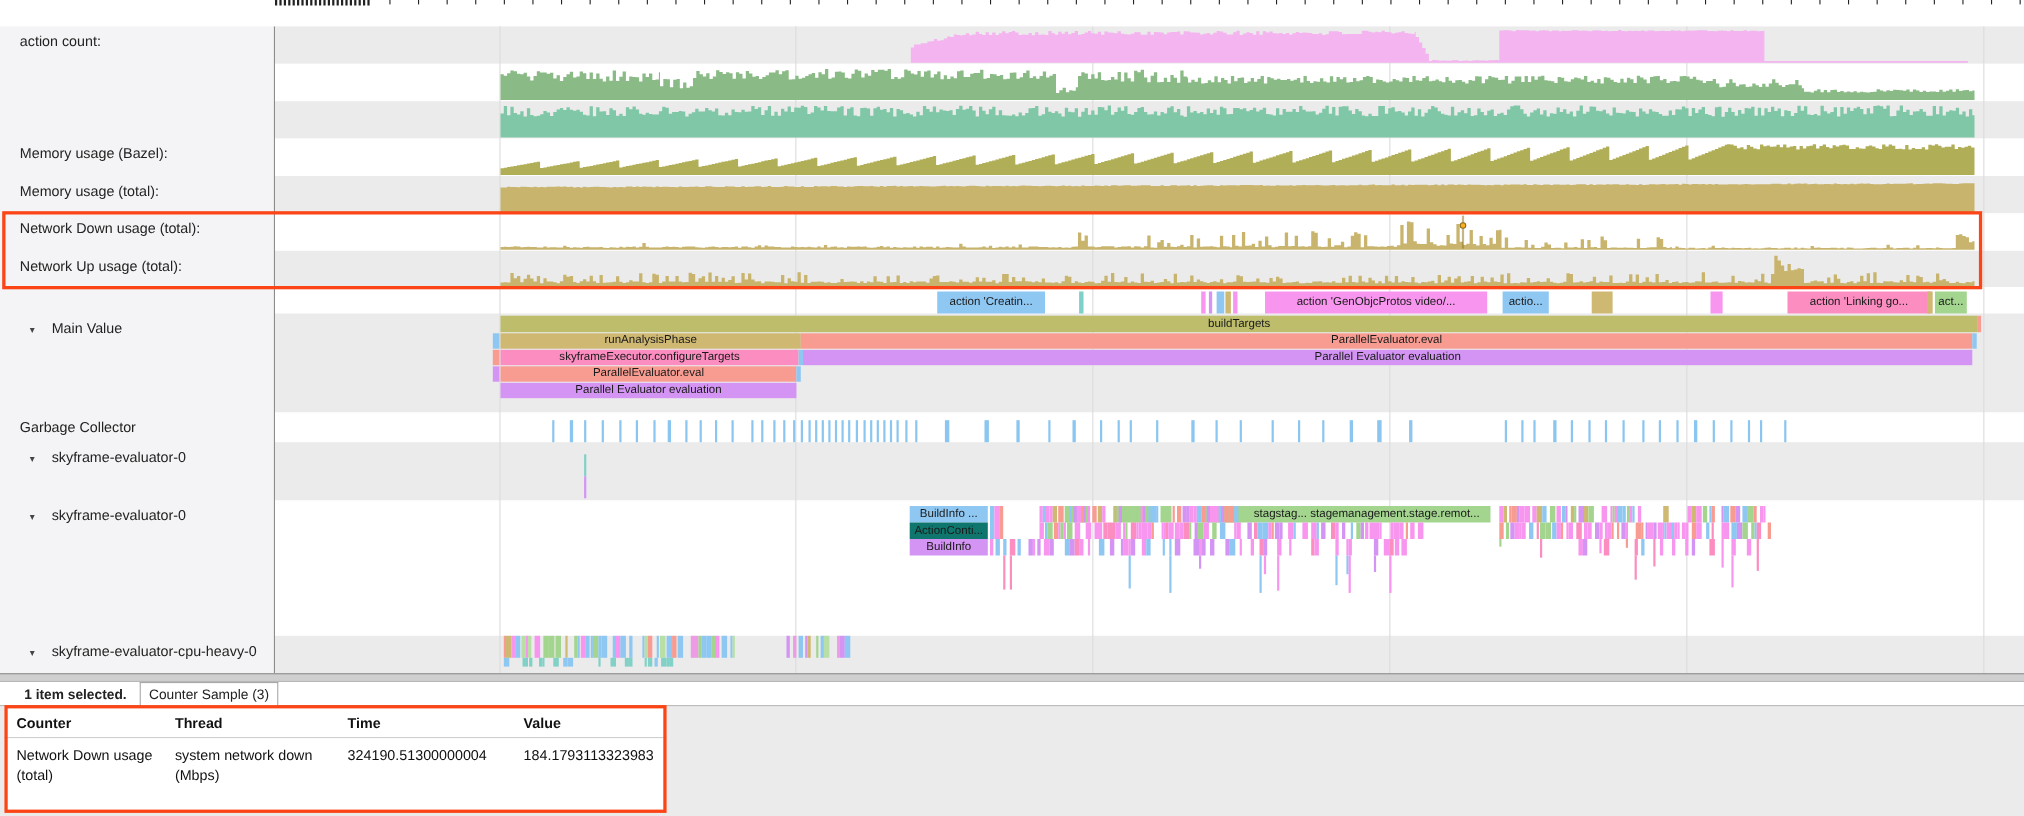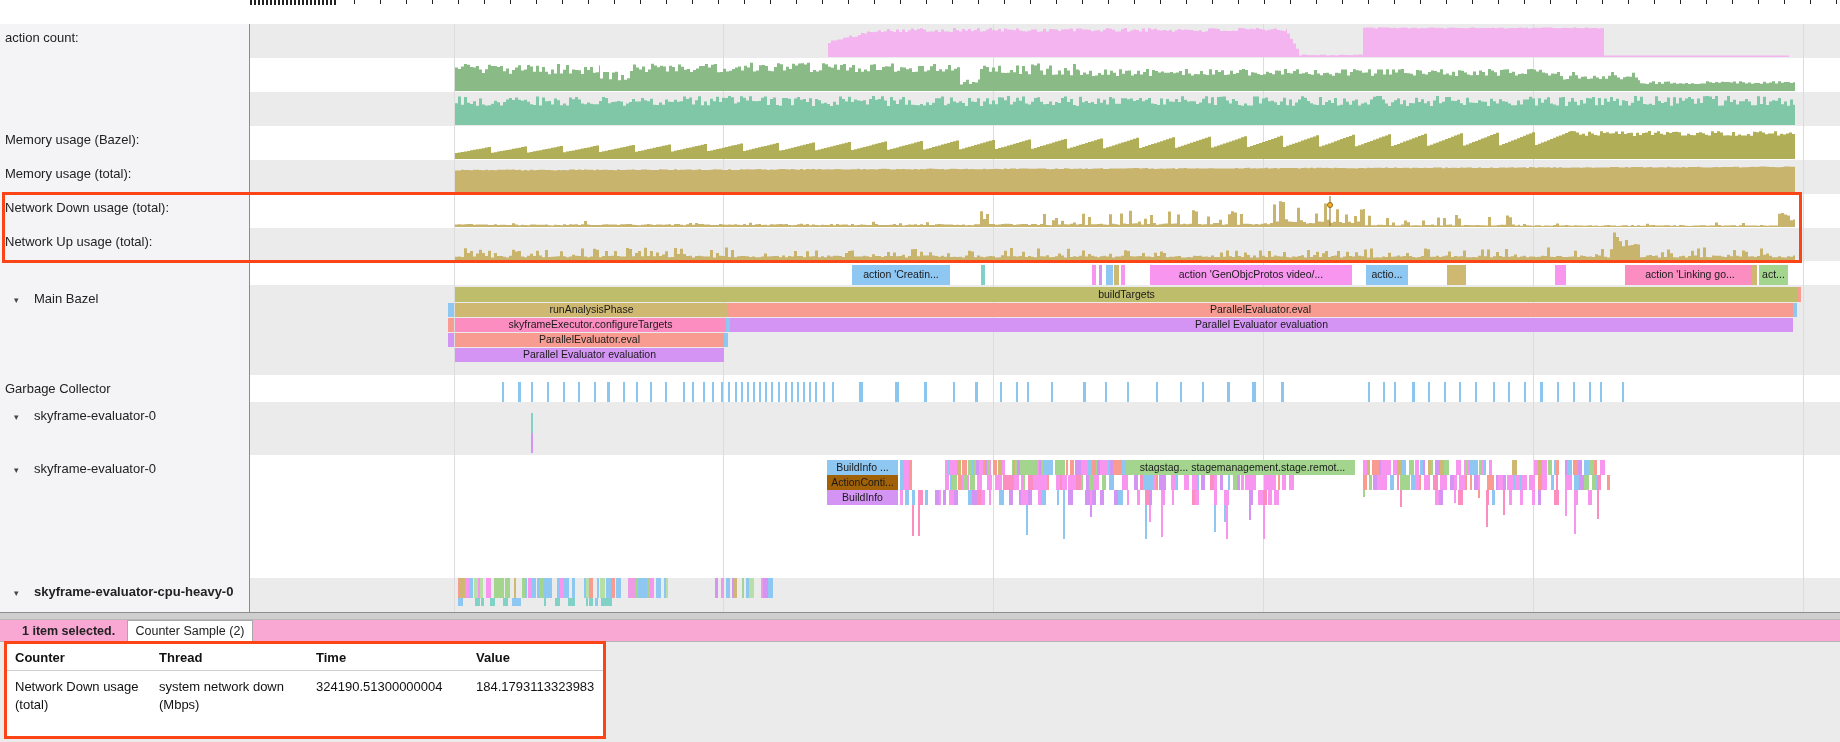--- a/index.html
+++ b/index.html
@@ -13,40 +13,40 @@
      border-top:1px solid #b3b3b3;border-bottom:1px solid #989898;z-index:8;
      font-size:11px;color:#333;line-height:18px;box-sizing:border-box;}
   #procHeader .tri{display:inline-block;margin:0 6px 0 10px;font-size:9px;color:#444;}
   
   .band{position:absolute;left:250px;width:1590px;z-index:1;}
   .band.gray{background:#ebebeb;}
   .band.white{background:#fff;}
   
   #leftPanel{position:absolute;left:0;top:24px;width:249px;height:588px;background:#f4f4f6;z-index:6;}
   #vDivider{position:absolute;left:249px;top:24px;width:1px;height:588px;background:#8c8c8c;z-index:6;}
-  .trackLabel{position:absolute;left:0;width:249px;box-sizing:border-box;padding:6px 2px 0 5px;
+  .trackLabel{position:absolute;left:0;width:249px;box-sizing:border-box;padding:6px 2px 0 18px;
       font-size:13px;color:#222;white-space:nowrap;overflow:hidden;}
   .trackLabel .tri{display:inline-block;width:20px;padding-left:9px;font-size:9px;color:#444;}
   .gridline{position:absolute;top:24px;height:588px;width:1px;background:#dcdcdc;z-index:2;}
   #counterSvg{position:absolute;left:0;top:0;z-index:3;}
   .span{position:absolute;z-index:4;overflow:hidden;font-size:10.5px;color:#1a1a1a;
         text-align:center;white-space:nowrap;}
   .gcTick{position:absolute;z-index:4;background:#8ac6ef;}
   .slice{position:absolute;z-index:4;}
   
   #selLine{position:absolute;z-index:5;width:2px;background:rgba(150,120,40,.55);}
   #selDot{position:absolute;z-index:5;width:6px;height:6px;border-radius:50%;
           background:#fcae1e;border:1px solid #8a6d1d;box-sizing:border-box;}
   
   .redbox{position:absolute;border:3px solid #fb4516;box-sizing:border-box;z-index:10;pointer-events:none;}
   
   #splitter{position:absolute;left:0;top:612px;width:1840px;height:8px;background:#cfcfcf;
      border-top:1px solid #8e8e8e;border-bottom:1px solid #b8b8b8;box-sizing:border-box;z-index:8;}
   #bottomPanel{position:absolute;left:0;top:620px;width:1840px;height:122px;background:#ebebeb;z-index:8;}
-  #tabBar{position:absolute;left:0;top:0;width:1840px;height:22px;background:#f9a8d4;
+  #tabBar{position:absolute;left:0;top:0;width:1840px;height:22px;background:#ffffff;
      border-bottom:1px solid #b5b5b5;box-sizing:border-box;}
   #statusText{position:absolute;left:22px;top:4px;font-size:12.5px;font-weight:bold;color:#222;}
   #counterTab{position:absolute;left:127px;top:0;width:126px;height:22px;background:#fff;
      border:1px solid #a8a8a8;border-bottom:none;box-sizing:border-box;text-align:center;
      font-size:12.5px;color:#222;line-height:21px;}
   #tableBox{position:absolute;left:4px;top:22px;width:602px;height:96px;background:#fff;}
   .th{position:absolute;top:8px;font-size:13px;font-weight:bold;color:#111;}
   #thRule{position:absolute;left:0;top:28px;width:602px;height:1px;background:#cfcfcf;}
   .td{position:absolute;top:36px;font-size:13px;color:#111;line-height:18px;}
 </style>
@@ -193,21 +193,21 @@
       <div class="span" style="left: 455px; width: 271px; top: 318px; height: 14px; background: rgb(251, 141, 192); line-height: 13px;">skyframeExecutor.configureTargets</div>
       <div class="span" style="left: 726px; width: 4px; top: 318px; height: 14px; background: rgb(143, 199, 243); line-height: 13px;"></div>
       <div class="span" style="left: 730px; width: 1063px; top: 318px; height: 14px; background: rgb(212, 148, 244); line-height: 13px;">Parallel Evaluator evaluation</div>
       <div class="span" style="left: 448px; width: 6px; top: 333px; height: 14px; background: rgb(212, 148, 244); line-height: 13px;"></div>
       <div class="span" style="left: 455px; width: 269px; top: 333px; height: 14px; background: rgb(248, 156, 146); line-height: 13px;">ParallelEvaluator.eval</div>
       <div class="span" style="left: 724px; width: 4px; top: 333px; height: 14px; background: rgb(143, 199, 243); line-height: 13px;"></div>
       <div class="span" style="left: 455px; width: 269px; top: 348px; height: 14px; background: rgb(212, 148, 244); line-height: 13px;">Parallel Evaluator evaluation</div>
       <div class="span" style="left: 531px; width: 2px; top: 413px; height: 20px; background: rgb(130, 209, 198); line-height: 19px;"></div>
       <div class="span" style="left: 531px; width: 2px; top: 433px; height: 20px; background: rgb(212, 148, 244); line-height: 19px;"></div>
       <div class="span" style="left: 827px; width: 71px; top: 460px; height: 15px; background: rgb(143, 199, 243); line-height: 14px;">BuildInfo ...</div>
-      <div class="span" style="left: 827px; width: 71px; top: 475px; height: 15px; background: #a16207; line-height: 14px;">ActionConti...</div>
+      <div class="span" style="left: 827px; width: 71px; top: 475px; height: 15px; background: #0f766e; line-height: 14px;">ActionConti...</div>
       <div class="span" style="left: 827px; width: 71px; top: 490px; height: 15px; background: rgb(212, 148, 244); line-height: 14px;">BuildInfo</div>
       <div class="span" style="left: 968px; width: 22px; top: 460px; height: 15px; background: rgb(163, 213, 143); line-height: 14px;"></div>
       <div class="span" style="left: 1012px; width: 36px; top: 460px; height: 15px; background: rgb(163, 213, 143); line-height: 14px;"></div>
       <div class="span" style="left: 1093px; width: 37px; top: 460px; height: 15px; background: rgb(163, 213, 143); line-height: 14px;"></div>
       <div class="span" style="left: 1130px; width: 225px; top: 460px; height: 15px; background: rgb(163, 213, 143); line-height: 14px;">stagstag...   stagemanagement.stage.remot...</div>
       <div class="gcTick" style="left: 502px; width: 2px; top: 382px; height: 20px;"></div>
       <div class="gcTick" style="left: 518px; width: 3px; top: 382px; height: 20px;"></div>
       <div class="gcTick" style="left: 531px; width: 2px; top: 382px; height: 20px;"></div>
       <div class="gcTick" style="left: 547px; width: 2px; top: 382px; height: 20px;"></div>
       <div class="gcTick" style="left: 563px; width: 2px; top: 382px; height: 20px;"></div>
@@ -645,39 +645,39 @@
       <div class="slice" style="left: 761px; width: 2px; top: 578px; height: 20px; background: rgb(236, 155, 228);"></div>
       <div class="slice" style="left: 763px; width: 5px; top: 578px; height: 20px; background: rgb(212, 148, 244);"></div>
       <div class="slice" style="left: 768px; width: 5px; top: 578px; height: 20px; background: rgb(143, 199, 243);"></div>
     </div>
   <div id="leftPanel">
       <div class="trackLabel" style="top: 0px; height: 34px;"><span>action count:</span></div>
       <div class="trackLabel" style="top: 136px; height: 34px;"><span>Memory usage (total):</span></div>
       <div class="trackLabel" style="top: 102px; height: 34px;"><span>Memory usage (Bazel):</span></div>
       <div class="trackLabel" style="top: 170px; height: 34px;"><span>Network Down usage (total):</span></div>
       <div class="trackLabel" style="top: 204px; height: 33px;"><span>Network Up usage (total):</span></div>
-      <div class="trackLabel" style="top: 261px; height: 90px;"><span class="tri">▾</span><span>Main Bazel</span></div>
+      <div class="trackLabel" style="top: 261px; height: 90px;"><span class="tri">▾</span><span>Main Value</span></div>
       <div class="trackLabel" style="top: 351px; height: 27px;"><span>Garbage Collector</span></div>
       <div class="trackLabel" style="top: 378px; height: 53px;"><span class="tri">▾</span><span>skyframe-evaluator-0</span></div>
       <div class="trackLabel" style="top: 431px; height: 123px;"><span class="tri">▾</span><span>skyframe-evaluator-0</span></div>
-      <div class="trackLabel" style="top: 554px; height: 34px; font-weight: bold;"><span class="tri">▾</span><span>skyframe-evaluator-cpu-heavy-0</span></div>
+      <div class="trackLabel" style="top: 554px; height: 34px;"><span class="tri">▾</span><span>skyframe-evaluator-cpu-heavy-0</span></div>
     </div>
   <div id="vDivider"></div>
   <div id="selLine" style="left: 1329px; top: 196px; height: 30px;"></div>
   <div id="selDot" style="left: 1327px; top: 202px;"></div>
   <div id="boxes">
       <div class="redbox" style="left: 2px; top: 192px; width: 1800px; height: 71px;"></div>
       <div class="redbox" style="left: 4px; top: 641px; width: 602px; height: 98px;"></div>
     </div>
 
   <div id="splitter"></div>
   <div id="bottomPanel">
     <div id="tabBar">
       <span id="statusText">1 item selected.</span>
-      <div id="counterTab">Counter Sample (2)</div>
+      <div id="counterTab">Counter Sample (3)</div>
     </div>
     <div id="tableBox">
       <div id="thRule"></div>
     <div class="th" style="left: 11px; width: 130px;">Counter</div>
         <div class="th" style="left: 155px; width: 140px;">Thread</div>
         <div class="th" style="left: 312px; width: 150px;">Time</div>
         <div class="th" style="left: 472px; width: 125px;">Value</div>
         <div class="td" style="left: 11px; width: 130px;">Network Down usage (total)</div>
         <div class="td" style="left: 155px; width: 140px;">system network down (Mbps)</div>
         <div class="td" style="left: 312px; width: 150px;">324190.51300000004</div>

